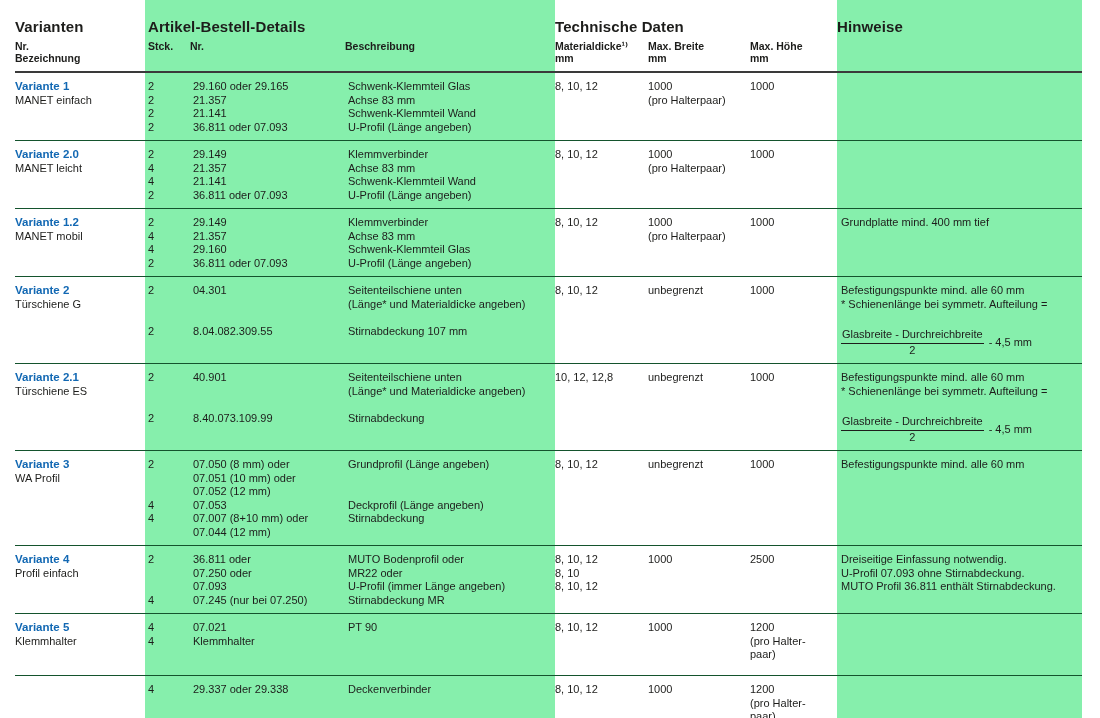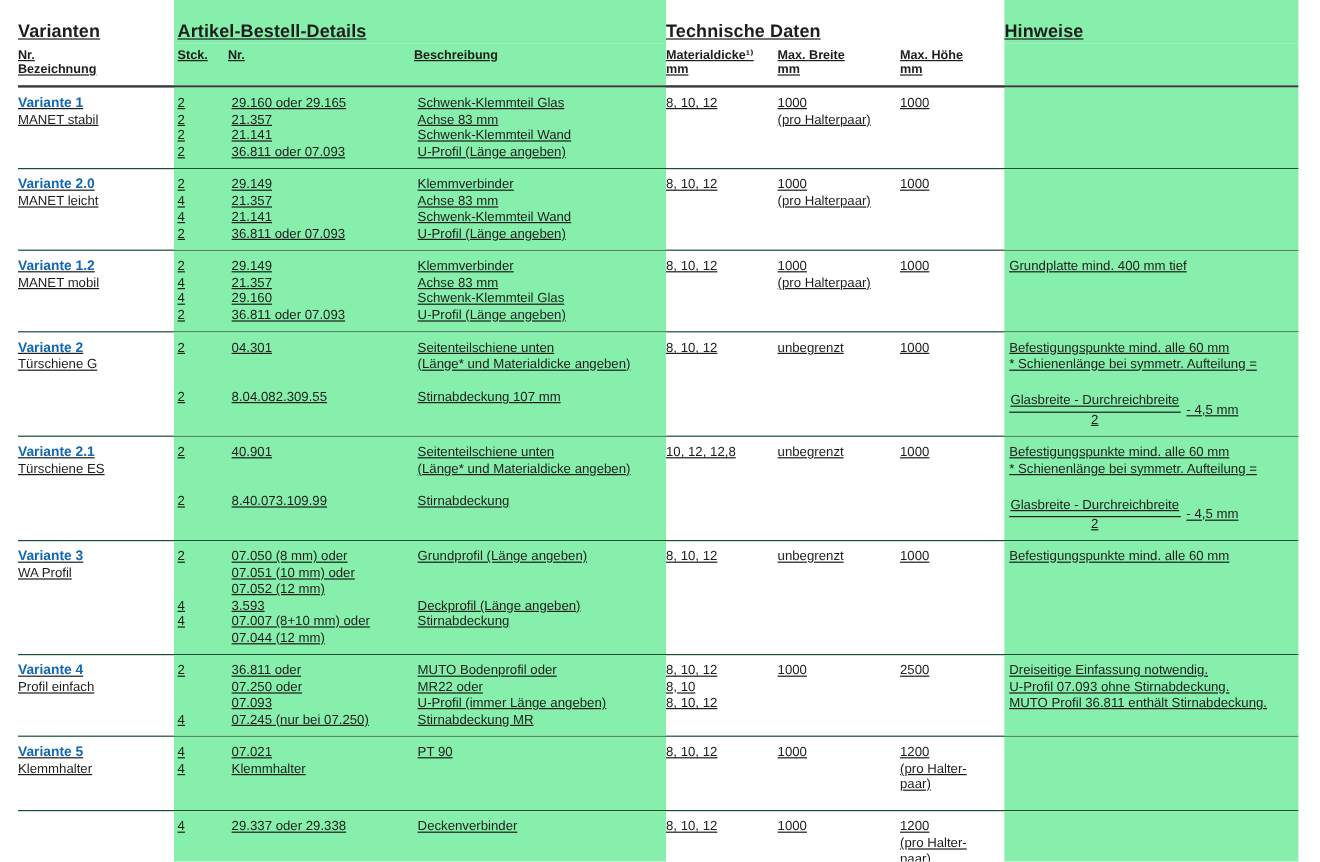--- a/index.html
+++ b/index.html
@@ -2,21 +2,21 @@
 <html><head>
 <meta charset="utf-8">
 <style>
   * { margin:0; padding:0; box-sizing:border-box; }
   html,body { background:#ffffff; }
   body {
     width:1100px; height:718px;
     font-family:"Liberation Sans","DejaVu Sans",sans-serif;
     color:#1d1d1b; overflow:hidden;
   }
-  .page { width:1100px; height:718px; padding:0 18px 0 15px;text-decoration:underline; }
+  .page { width:1100px; height:718px; padding:0 18px 0 15px; }
 
   
   .grid8 {
     display:grid;
     grid-template-columns:130px 45px 155px 210px 93px 102px 87px 1fr;
     align-items:stretch;
   }
   .shade { background:#86efac; }
 
   
@@ -88,21 +88,21 @@
         <div class="sh">Max. Höhe
 mm</div>
         <div class="sh shade"></div>
       </div>
     </div>
 
     <div id="table-body">
         <div class="grid8 row" style="min-height: 62px;">
           <div class="cell c-variant">
             <div class="v-name">Variante 1</div>
-            <div class="v-sub">MANET stabil</div>
+            <div class="v-sub">MANET einfach</div>
           </div>
           <div class="cell c-order shade">
             <div class="order-item">
               <div class="o-stck">2</div>
               <div class="o-nr">29.160 oder 29.165</div>
               <div class="o-desc">Schwenk-Klemmteil Glas</div>
             </div>
             <div class="order-item">
               <div class="o-stck">2</div>
               <div class="o-nr">21.357</div>
@@ -267,21 +267,21 @@
           <div class="cell c-order shade">
             <div class="order-item">
               <div class="o-stck">2</div>
               <div class="o-nr">07.050 (8 mm) oder
 07.051 (10 mm) oder
 07.052 (12 mm)</div>
               <div class="o-desc">Grundprofil (Länge angeben)</div>
             </div>
             <div class="order-item">
               <div class="o-stck">4</div>
-              <div class="o-nr">3.593</div>
+              <div class="o-nr">07.053</div>
               <div class="o-desc">Deckprofil (Länge angeben)</div>
             </div>
             <div class="order-item">
               <div class="o-stck">4</div>
               <div class="o-nr">07.007 (8+10 mm) oder
 07.044 (12 mm)</div>
               <div class="o-desc">Stirnabdeckung</div>
             </div>
           </div>
           <div class="cell c-tech">8, 10, 12</div>

